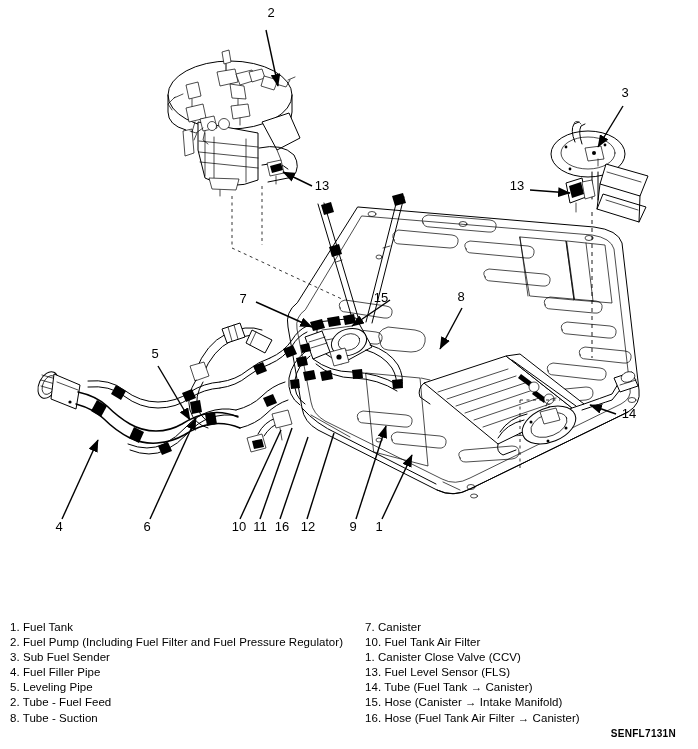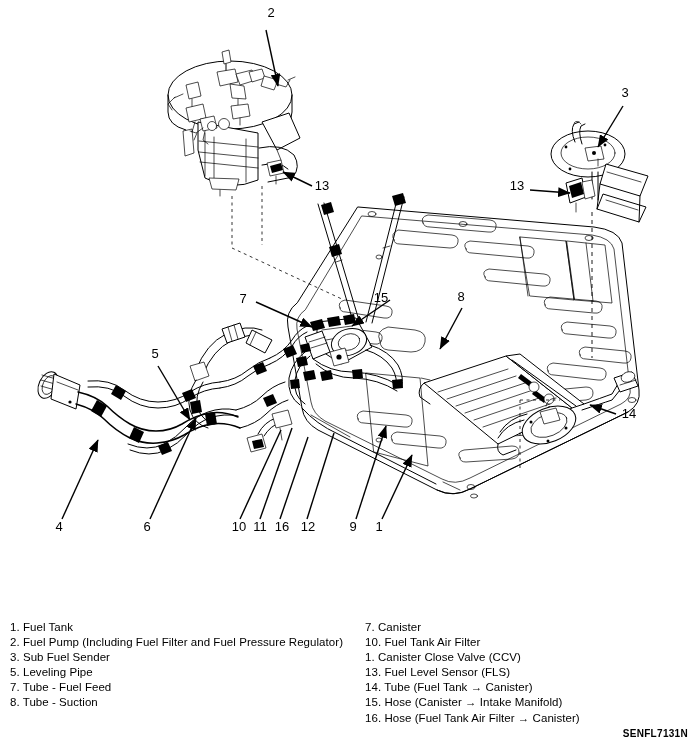--- a/index.html
+++ b/index.html
@@ -41,21 +41,21 @@
     white-space: nowrap;
     margin-top: 20px;
   }
   .legend-col.left  { left: 10px; }
   .legend-col.right { left: 365px; }
   .legend-item {
     display: block;
   }
   .figure-code {
     position: absolute;
-    right: 10px;
+    right: 22px;
     top: 728px;
     font-size: 10px;
     font-weight: bold;
     letter-spacing: 0.3px;
   }
   
   .ln   { fill: none; stroke: #000; stroke-width: 1; stroke-linecap: round; stroke-linejoin: round; }
   .ln-t { fill: none; stroke: #000; stroke-width: 0.7; stroke-linecap: round; stroke-linejoin: round; }
   .ln-h { fill: none; stroke: #000; stroke-width: 1.5; stroke-linecap: round; stroke-linejoin: round; }
   .fil  { fill: #000; stroke: none; }
@@ -448,22 +448,23 @@
   </g>
 
 </svg>
 </div>
 
 <div class="legend">
   <div class="legend-col left">
     <span class="legend-item">1. Fuel Tank</span>
     <span class="legend-item">2. Fuel Pump (Including Fuel Filter and Fuel Pressure Regulator)</span>
     <span class="legend-item">3. Sub Fuel Sender</span>
+    <span class="legend-item">4. Fuel Filler Pipe</span>
     <span class="legend-item">5. Leveling Pipe</span>
-    <span class="legend-item">7. Tube - Fuel Feed</span>
+    <span class="legend-item">2. Tube - Fuel Feed</span>
     <span class="legend-item">8. Tube - Suction</span>
   </div>
   <div class="legend-col right">
     <span class="legend-item">7. Canister</span>
     <span class="legend-item">10. Fuel Tank Air Filter</span>
     <span class="legend-item">1. Canister Close Valve (CCV)</span>
     <span class="legend-item">13. Fuel Level Sensor (FLS)</span>
     <span class="legend-item">14. Tube (Fuel Tank → Canister)</span>
     <span class="legend-item">15. Hose (Canister → Intake Manifold)</span>
     <span class="legend-item">16. Hose (Fuel Tank Air Filter → Canister)</span>

